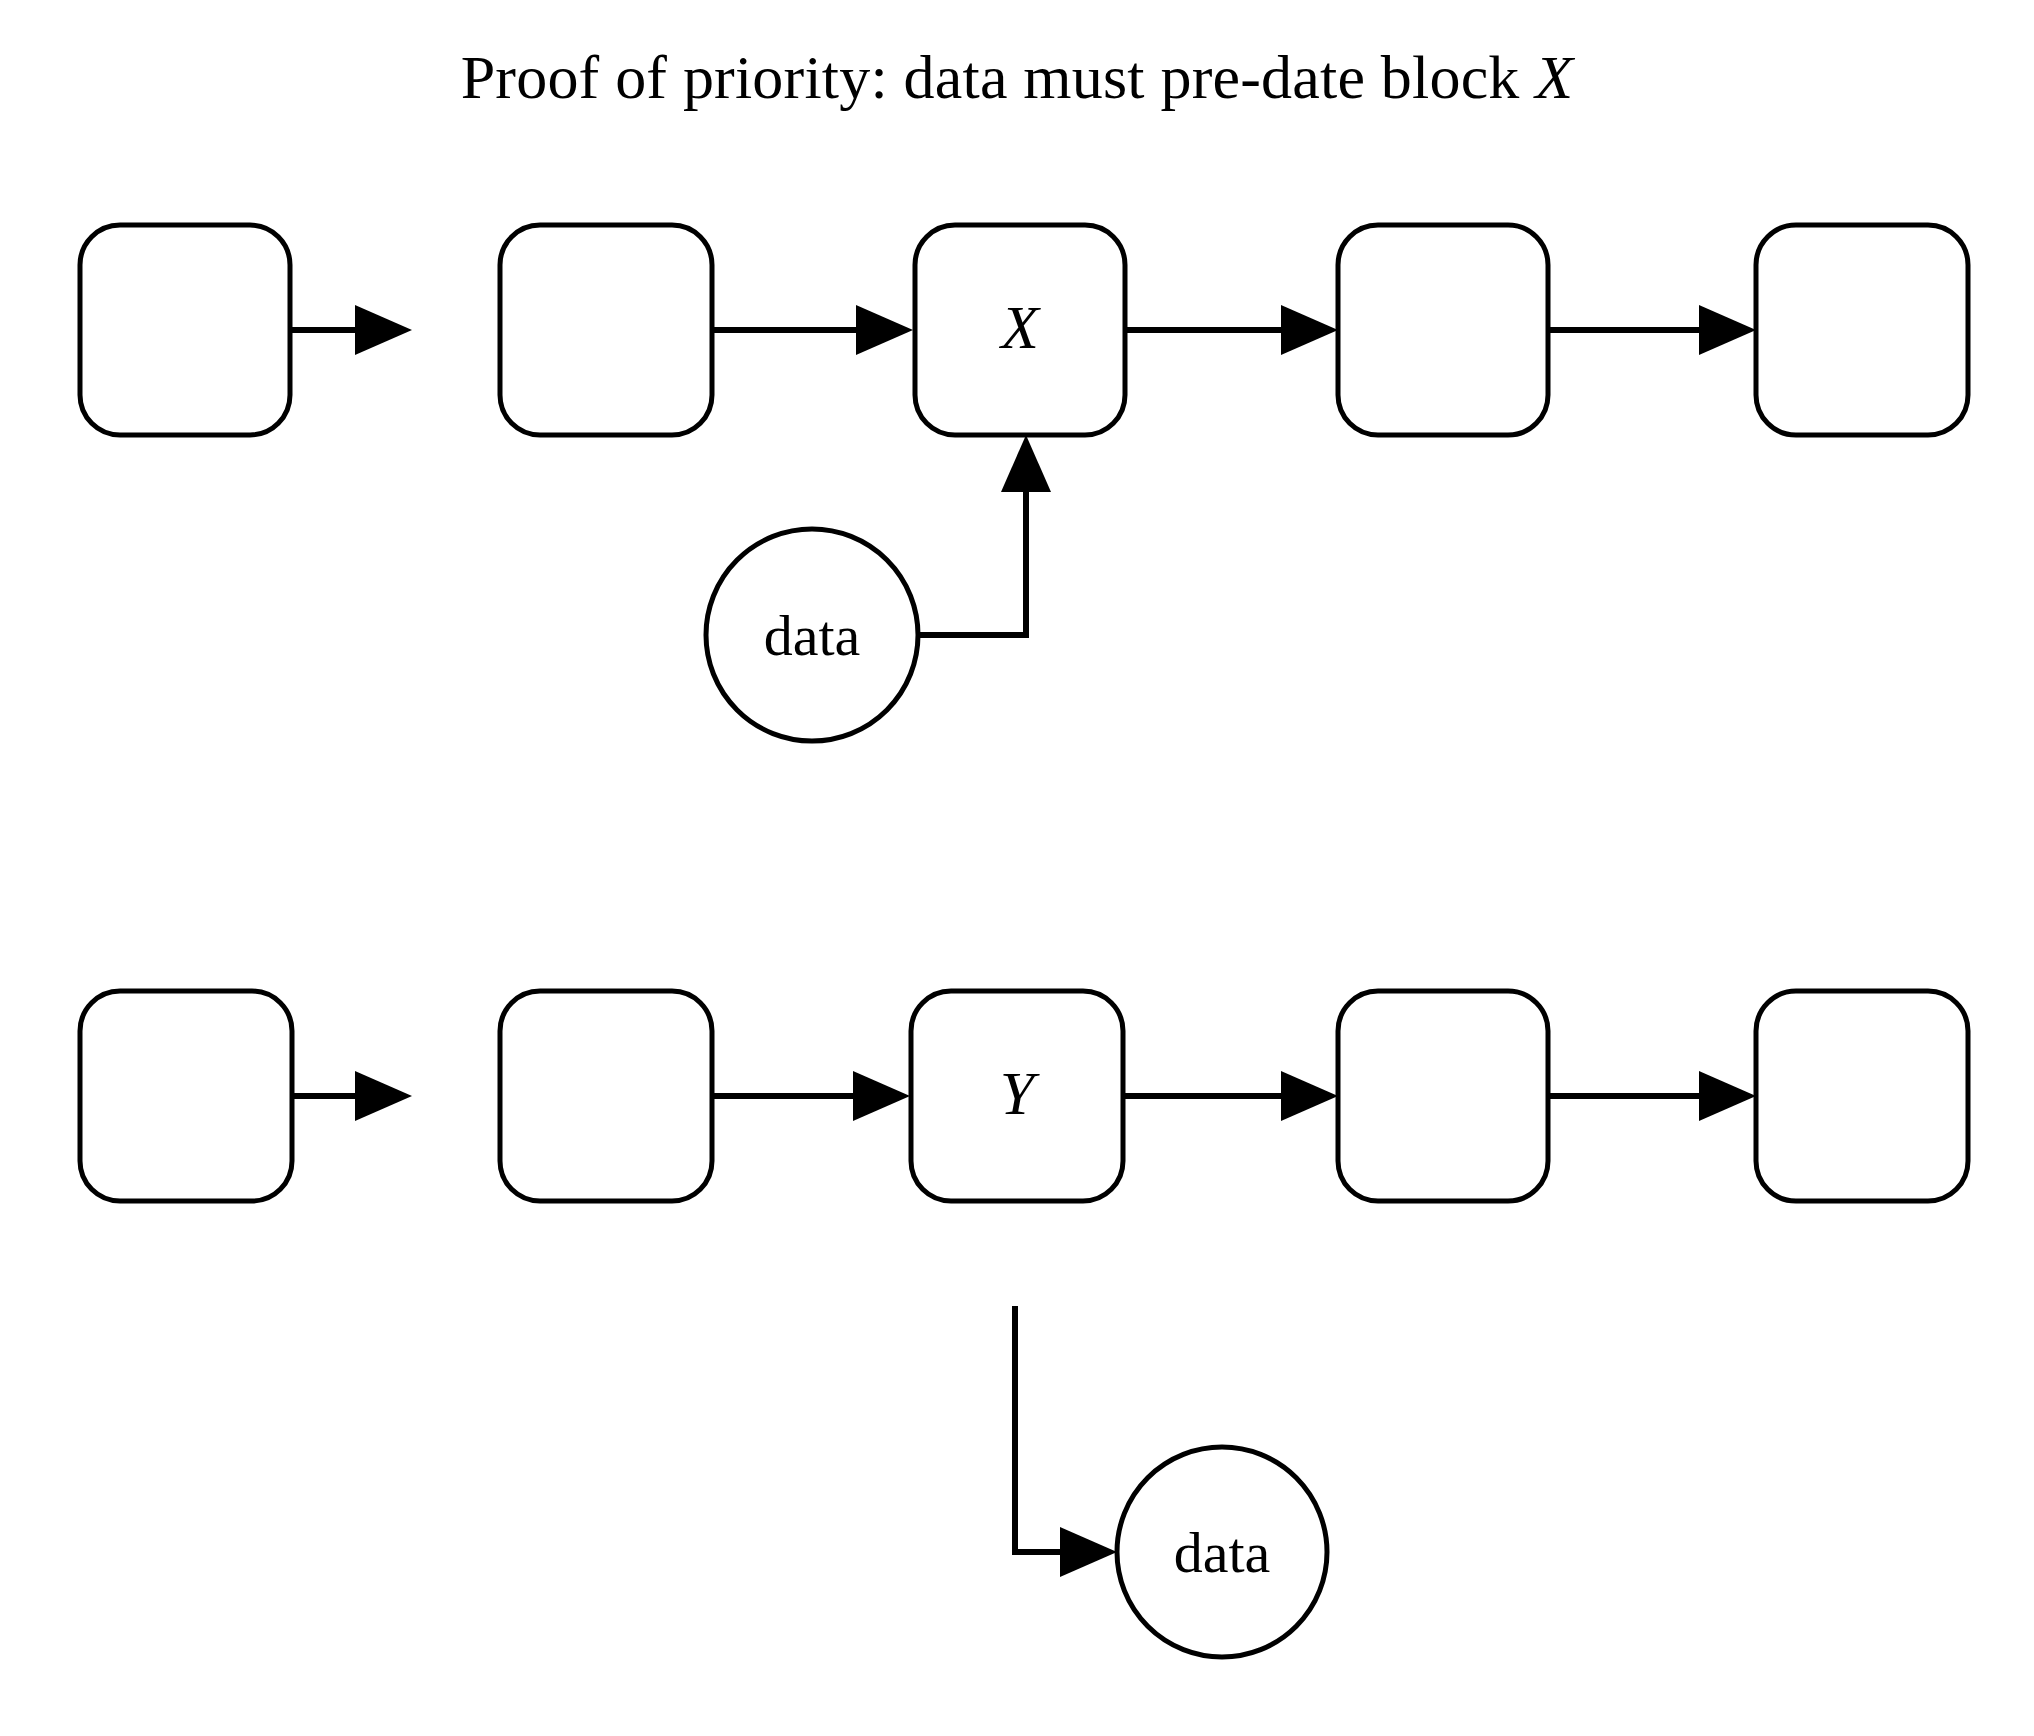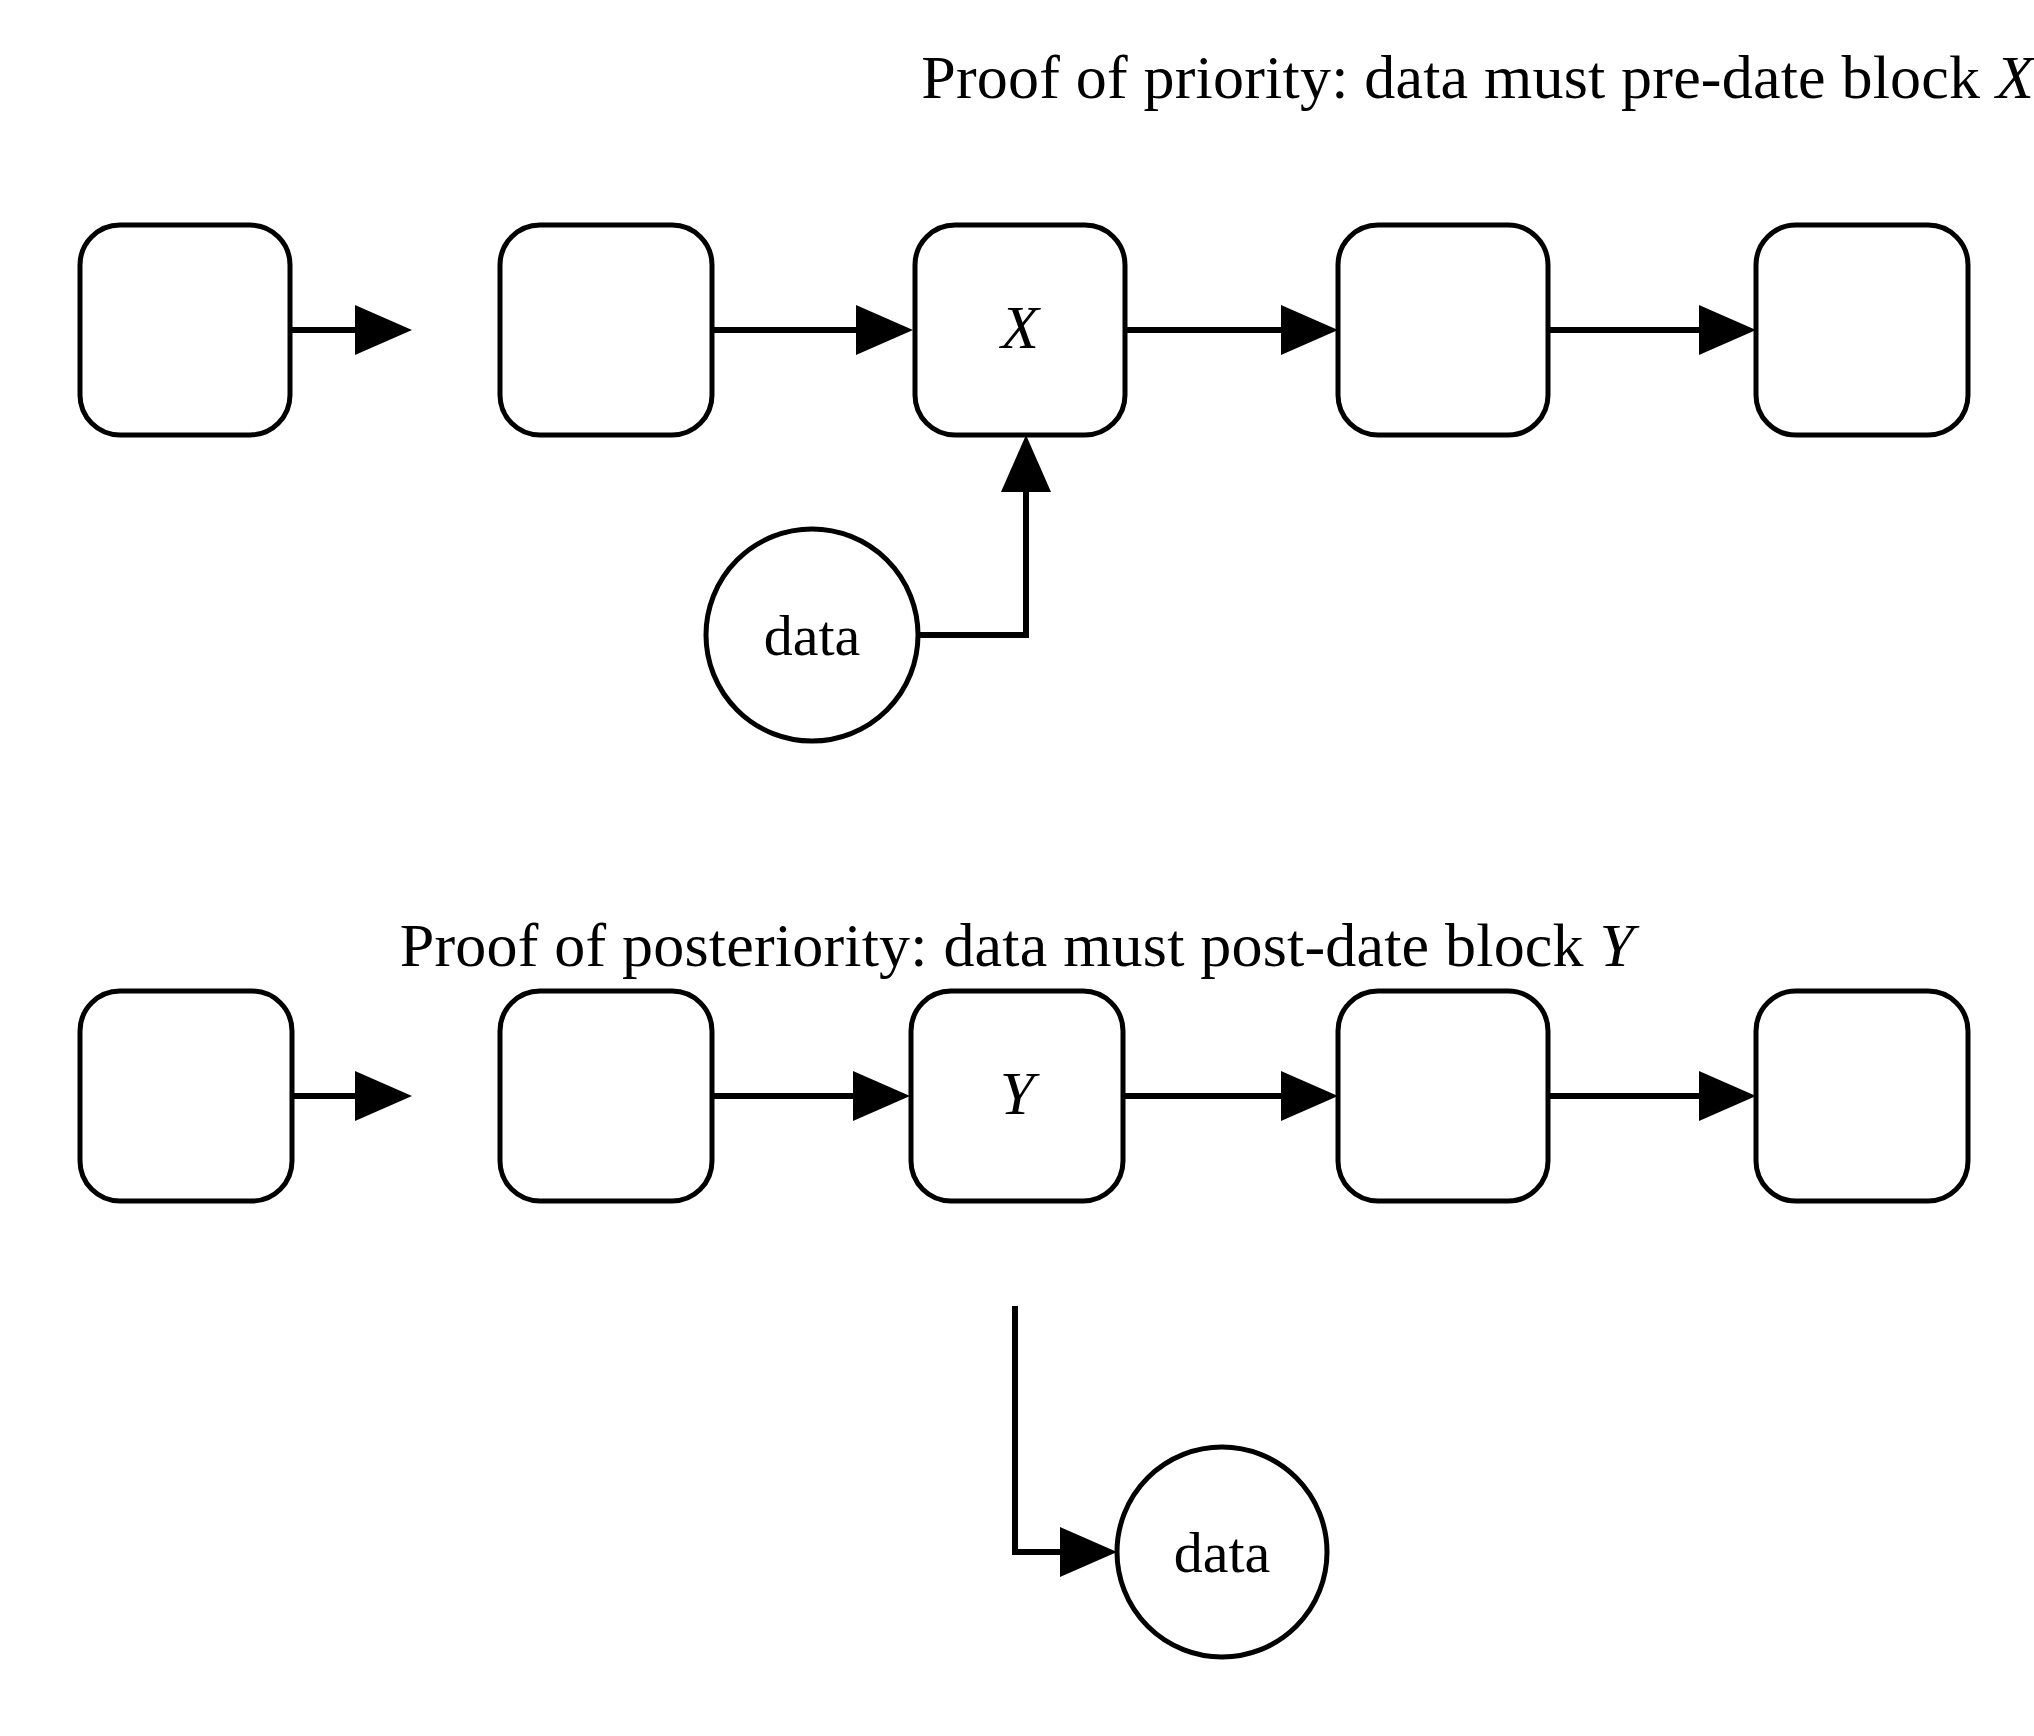--- a/index.html
+++ b/index.html
@@ -33,21 +33,21 @@
     left: 0;
     width: 2034px;
     text-align: center;
     font-family: "Liberation Serif", "DejaVu Serif", serif;
     font-size: 62px;
     line-height: 1.0;
     letter-spacing: 0.2px;
     color: #000000;
     white-space: nowrap;
   }
-  #title-priority { top: 46px; text-align: right; }
+  #title-priority { top: 46px; }
   #title-posteriority { top: 46px; }
   .panel-title .var {
     font-style: italic;
   }
 
   svg.diagram {
     position: absolute;
     left: 0;
     top: 0;
     width: 2034px;
@@ -136,21 +136,20 @@
       <g>
         <circle class="circ" cx="812" cy="635" r="106"></circle>
         <text class="node-label" x="812" y="642">data</text>
       </g>
 
     </svg>
   </div>
 
   <div class="panel" id="panel-posteriority">
 
-    <div class="panel-title" id="title-posteriority"><span>Proof of posteriority: data must post-date block </span><span class="var">Y</span></div>
 
     <svg class="diagram" viewBox="0 0 2034 868">
 
       <g>
         <path class="edge" d="M 292 228 L 355 228"></path>
         <polygon class="head" points="355,203 412,228 355,253"></polygon>
 
         <path class="edge" d="M 712 228 L 853 228"></path>
         <polygon class="head" points="853,203 910,228 853,253"></polygon>
 

